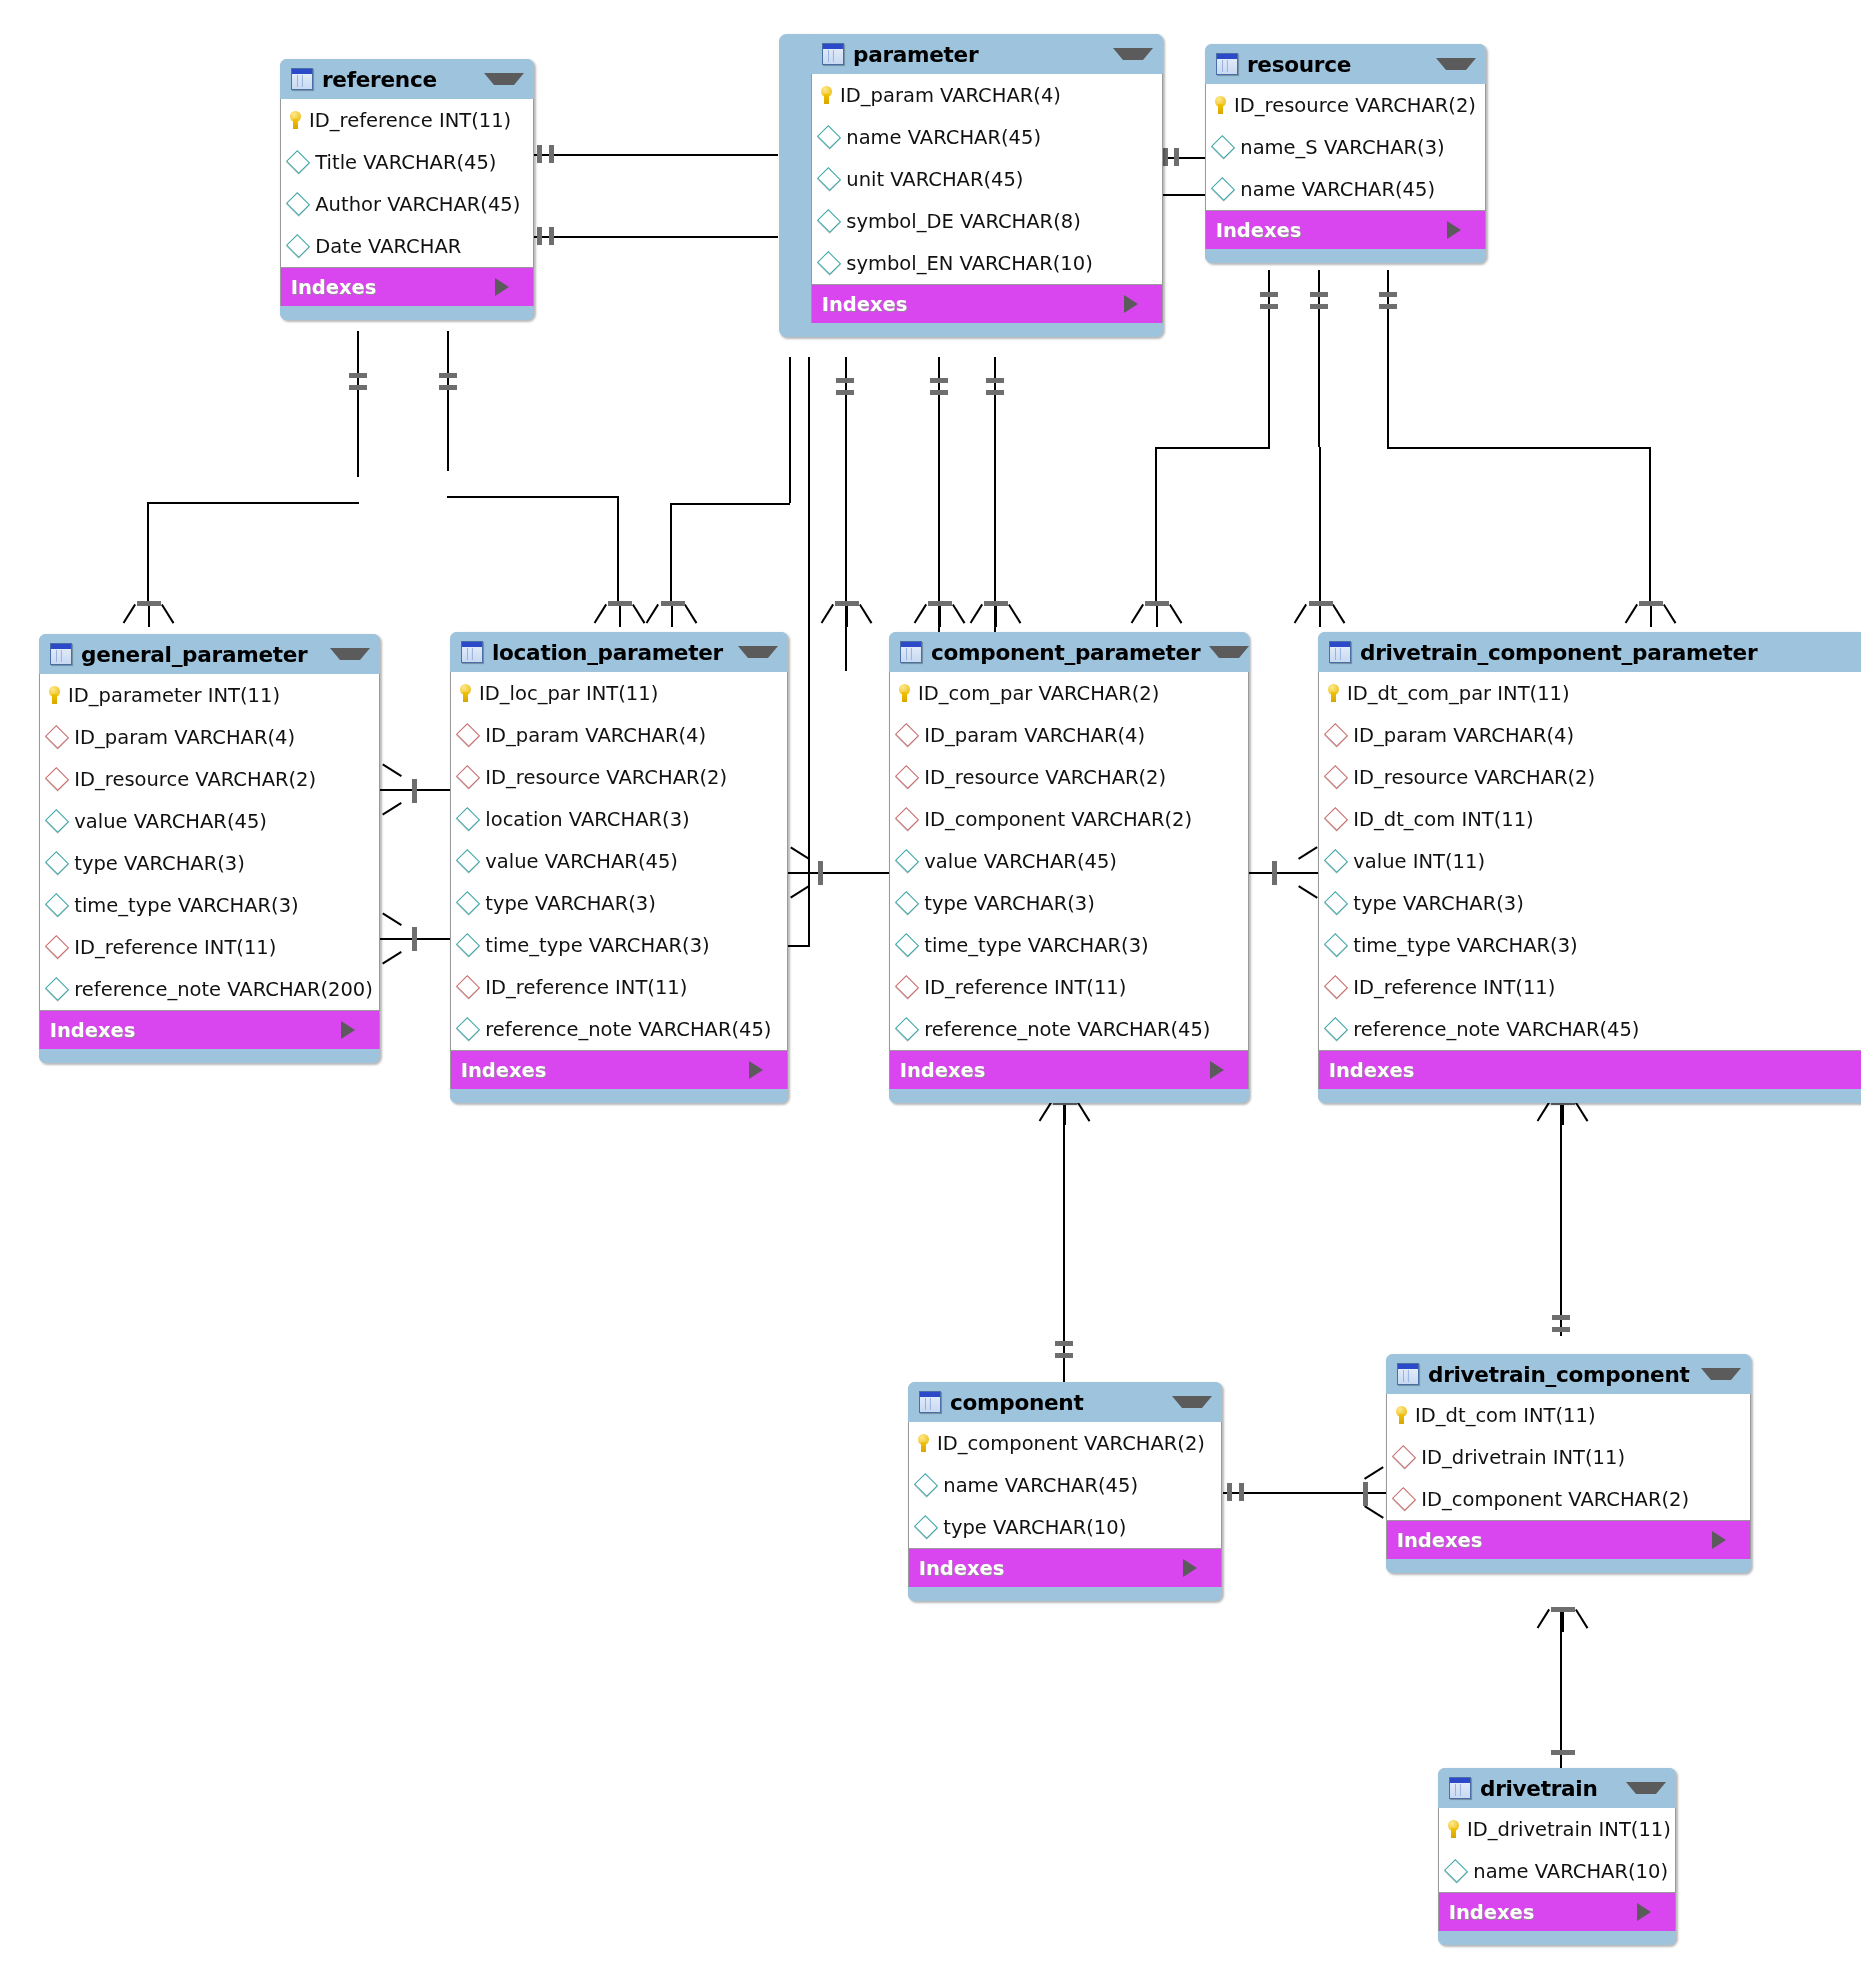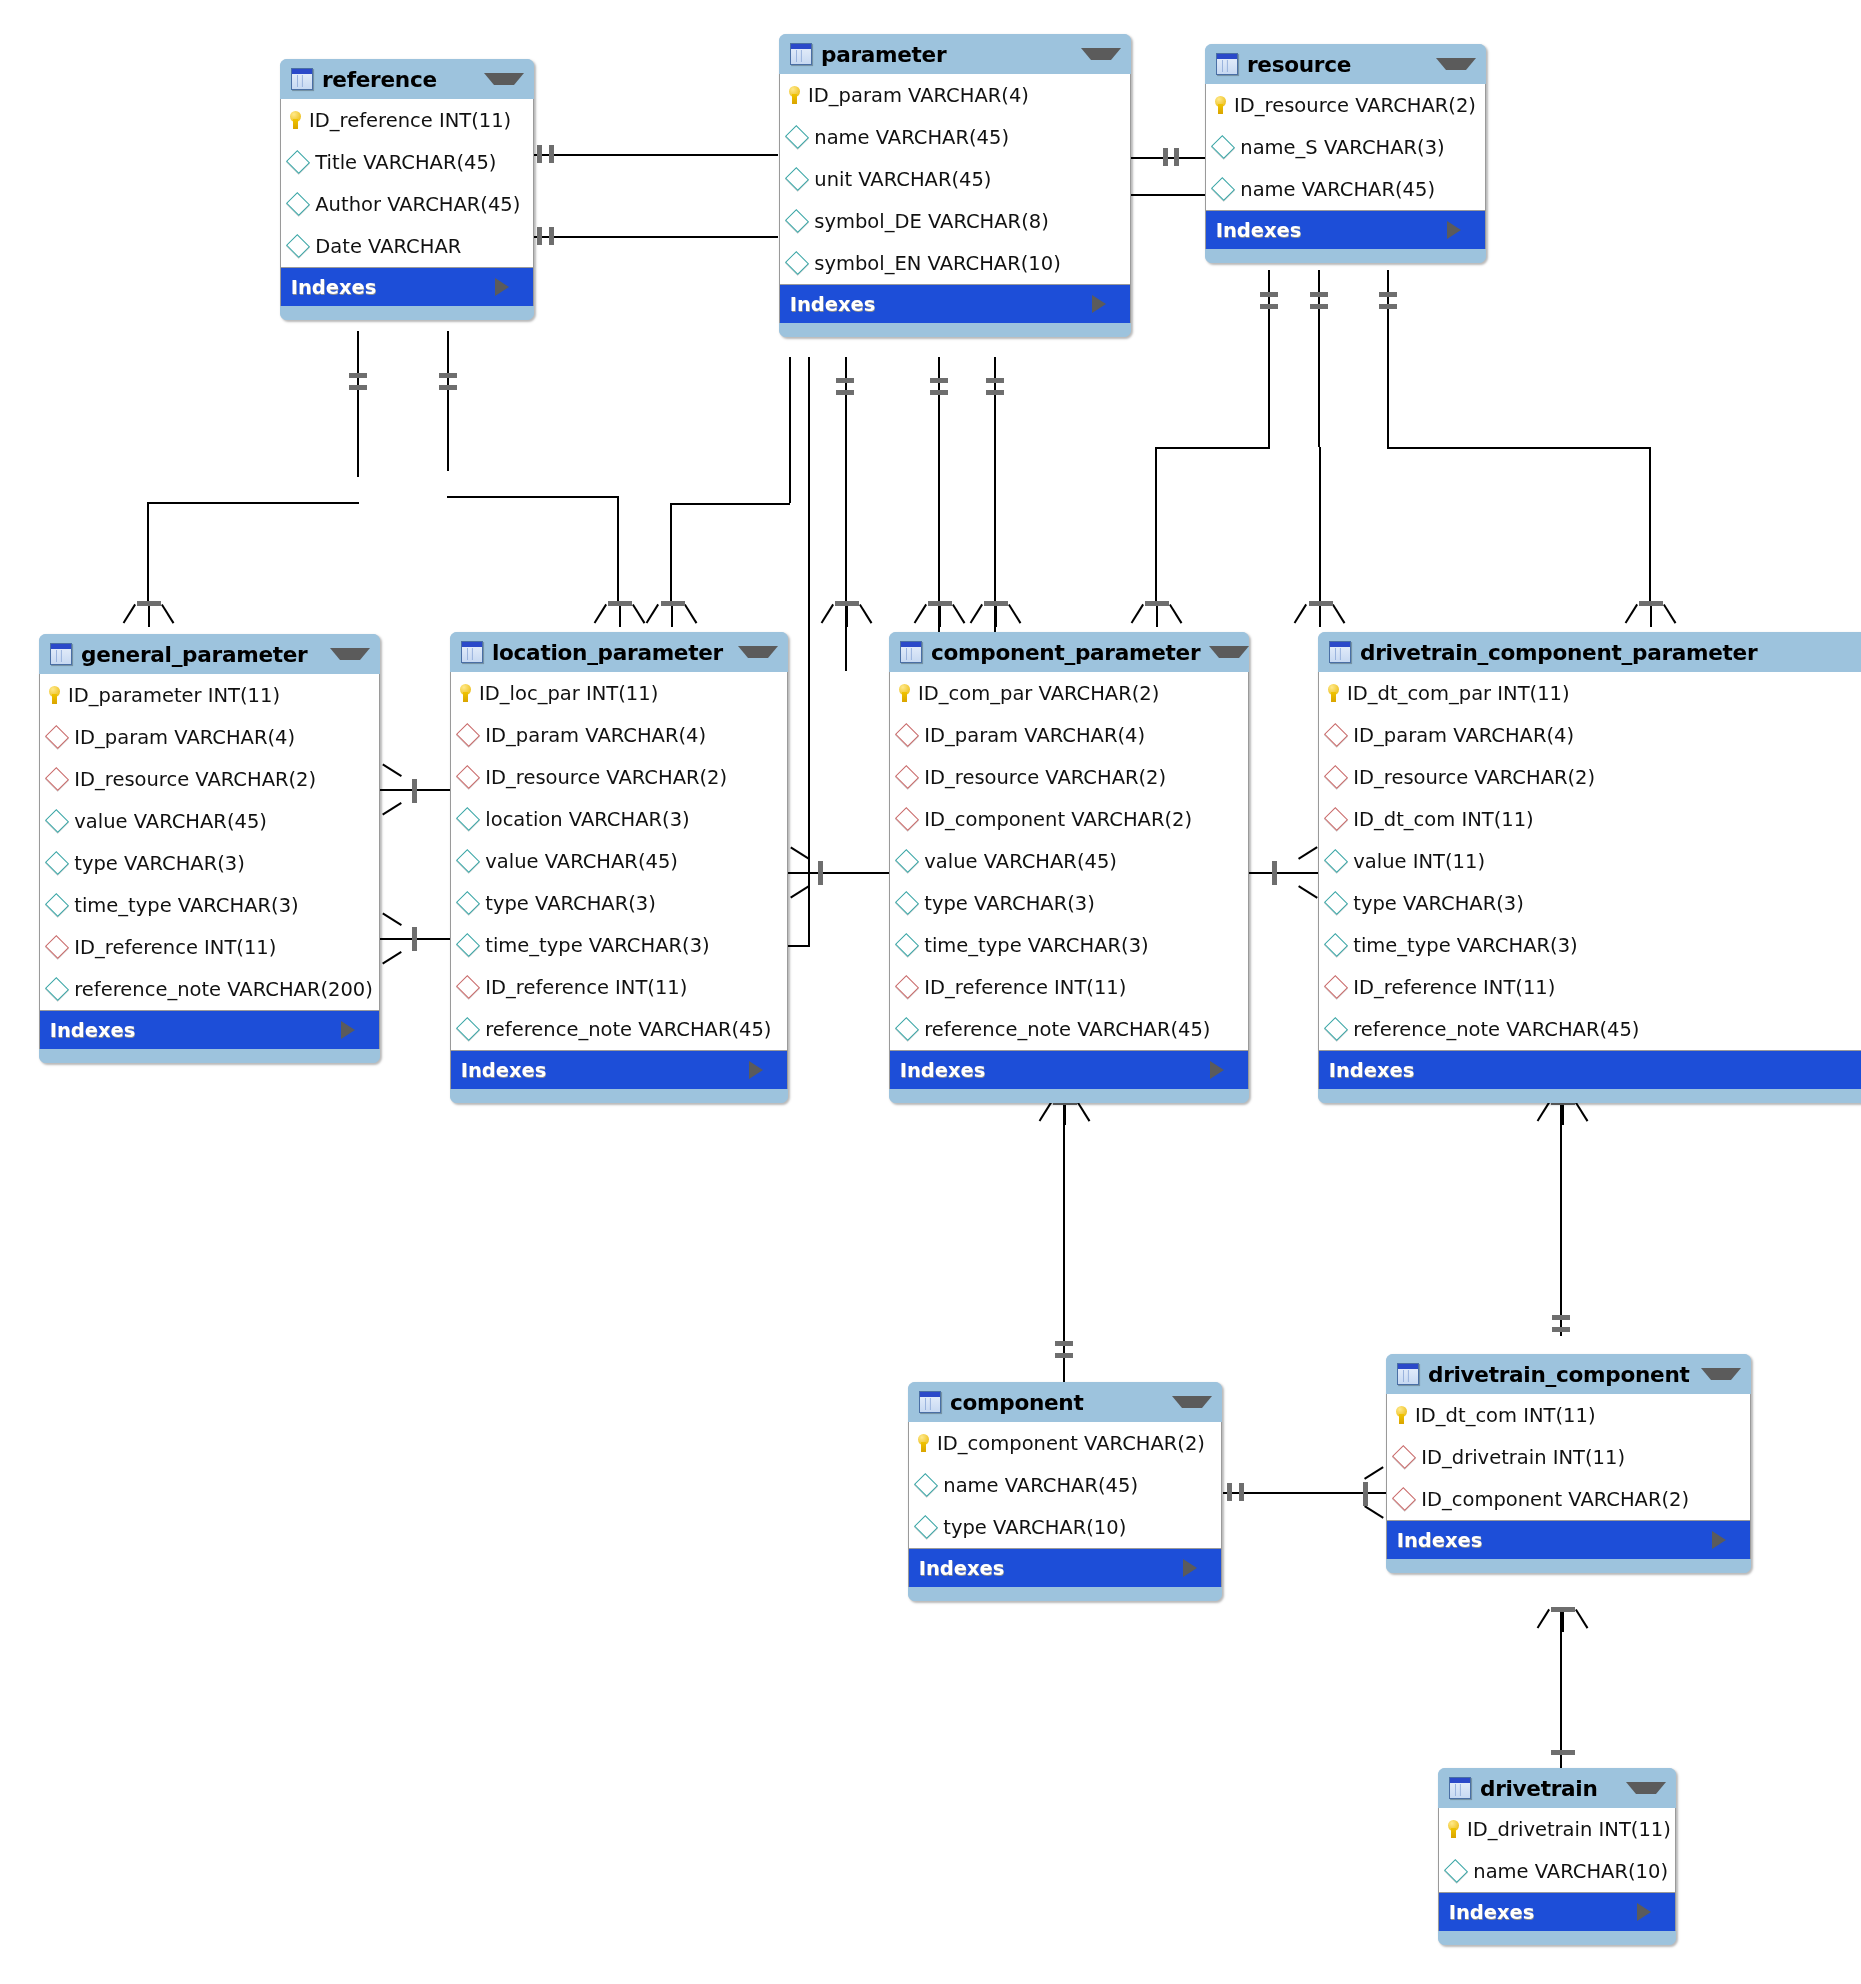--- a/index.html
+++ b/index.html
@@ -11,21 +11,21 @@
        box-shadow:1.1px 1.6px 2.2px rgba(0,0,0,.28);}
   .tbl .hdr{display:flex;align-items:center;gap:8.7px;height:40px;padding:0 9.7px 0 10.8px;
             border-top-left-radius:6.5px;border-top-right-radius:6.5px;
             background:#9dc3dd;}
   .tbl .hdr .ttl{font-weight:bold;font-size:21.6px;color:#000;white-space:nowrap;
                  letter-spacing:-0.3px;flex:1;}
   .tbl .body{background:#fff;border-left:1.1px solid #9a9a9a;border-right:1.1px solid #9a9a9a;}
   .tbl .row{display:flex;align-items:center;gap:6.5px;height:42px;padding:0 5.4px 0 7.6px;
             font-size:19.5px;color:#111;white-space:nowrap;}
   .tbl .idx{display:flex;align-items:center;height:38px;padding:0 9.7px 0 9.7px;
-            background:#1d4ed8;border-left:1.1px solid #9a9a9a;border-right:1.1px solid #9a9a9a;
+            background:#d946ef;border-left:1.1px solid #9a9a9a;border-right:1.1px solid #9a9a9a;
             border-top:1.1px solid #9a9a9a;gap:38px;}
   .tbl .idx .lbl{flex:1;font-size:19.5px;color:#fff;font-weight:bold;
                  text-shadow:0.5px 0.5px 0 #8d8d8d;}
   .tbl .foot{height:14px;background:#9dc3dd;border-bottom-left-radius:6.5px;
              border-bottom-right-radius:6.5px;}
 
   
   .tblicon{width:20.5px;height:20.5px;flex:0 0 20.5px;position:relative;
            background:linear-gradient(#e9f0fb,#c7d9f2);
            border:1.1px solid #4a6fa5;box-shadow:1.1px 1.1px 0 rgba(0,0,0,.25);}
@@ -253,21 +253,21 @@
             <span class="dia teal"></span>
             <span>Date VARCHAR</span>
           </div>
         </div>
         <div class="idx">
           <span class="lbl">Indexes</span>
           <span class="play"></span>
         </div>
         <div class="foot"></div>
       </div>
-      <div class="tbl" style="left: 779px; top: 34px; width: 352px;">
+      <div class="tbl" style="left: 779px; top: 34px; width: 352px; padding-left: 32px;">
         <div class="hdr">
           <span class="tblicon"></span>
           <span class="ttl">parameter</span>
           <span class="caret"></span>
         </div>
         <div class="body">
           <div class="row">
             <span class="key"></span>
             <span>ID_param VARCHAR(4)</span>
           </div>

